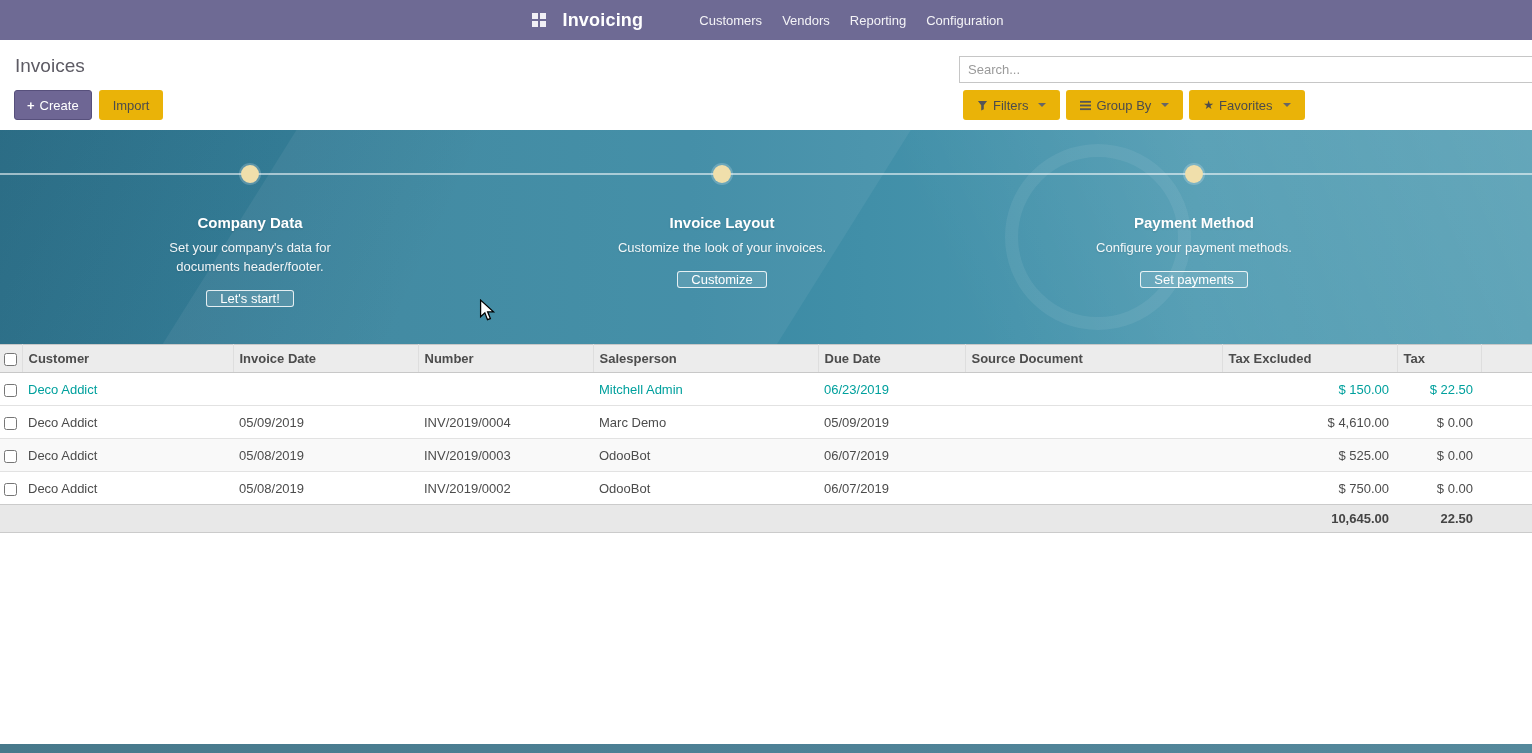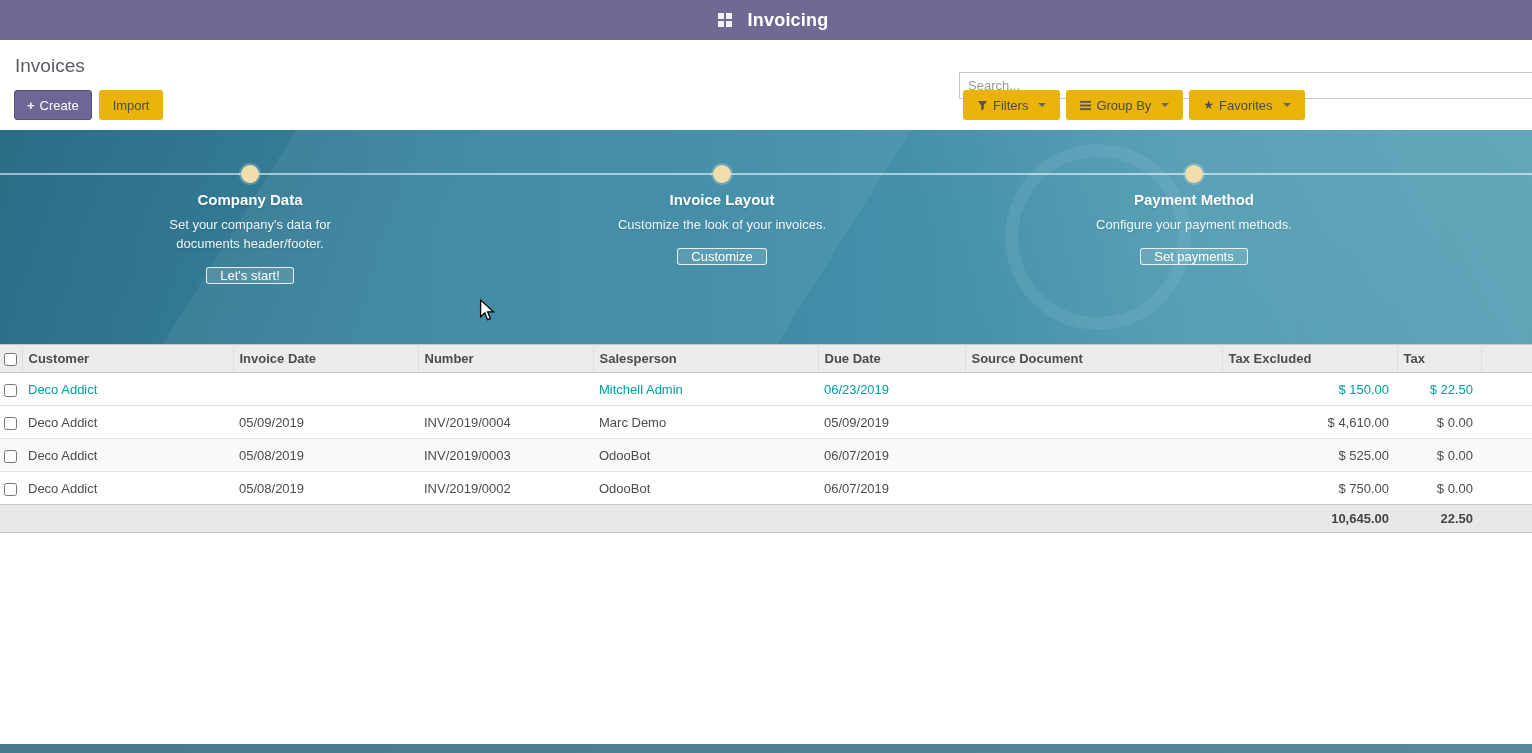--- a/index.html
+++ b/index.html
@@ -70,21 +70,20 @@
   }
   .btn .plus { font-weight: 700; font-size: 13px; line-height: 1; }
   .cp-search {
     position: absolute; right: 0; top: 16px;
     width: 573px; height: 27px;
     border: 1px solid #c6c6c6; border-right: none;
     padding: 0 8px;
     font-size: 13px; color: #4c4c4c;
     font-family: inherit;
     outline: none;
-    margin-top: 16px;
   }
   .cp-search::placeholder { color: #9a9a9a; }
   .cp-filters { position: absolute; left: 963px; top: 50px; display: flex; gap: 6px; }
   .caret {
     display: inline-block; width: 0; height: 0;
     border-left: 4px solid transparent; border-right: 4px solid transparent;
     border-top: 4px solid #666;
     margin-left: 5px;
   }
   .btn svg { display: block; }
@@ -131,21 +130,21 @@
     display: flex; flex-direction: column; align-items: center;
     padding-top: 35px;
   }
   .ob-dot {
     width: 18px; height: 18px;
     border-radius: 50%;
     background: var(--dot, #f0dfab);
     box-shadow: 0 0 0 2px rgba(255,255,255,.2);
   }
   .ob-title {
-    margin: 8px 0 0;
+    margin: 31px 0 0;
     font-size: 15px; font-weight: 700; color: #fff;
     text-shadow: 0 1px 2px rgba(0,0,0,.15);
   }
   .ob-desc {
     margin: 7px 0 0;
     max-width: 220px;
     font-size: 13px; line-height: 19px;
     color: rgba(255,255,255,.93);
     text-align: center;
     text-shadow: 0 1px 2px rgba(0,0,0,.12);
@@ -225,20 +224,26 @@
 <header class="topbar">
   <div class="apps-btn">
     <svg width="14" height="14" viewBox="0 0 14 14" aria-hidden="true">
       <rect x="0" y="0" width="6" height="6" fill="rgba(255,255,255,.9)"></rect>
       <rect x="8" y="0" width="6" height="6" fill="rgba(255,255,255,.9)"></rect>
       <rect x="0" y="8" width="6" height="6" fill="rgba(255,255,255,.9)"></rect>
       <rect x="8" y="8" width="6" height="6" fill="rgba(255,255,255,.9)"></rect>
     </svg>
   </div>
   <div class="app-name">Invoicing</div>
+  <nav class="topmenu">
+    <a>Customers</a>
+    <a>Vendors</a>
+    <a>Reporting</a>
+    <a>Configuration</a>
+  </nav>
 </header>
 
 <section class="control-panel">
   <h1 class="cp-title">Invoices</h1>
 
   <div class="cp-actions">
     <button class="btn btn-primary">
       <span class="plus">+</span>
       <span>Create</span>
     </button>

